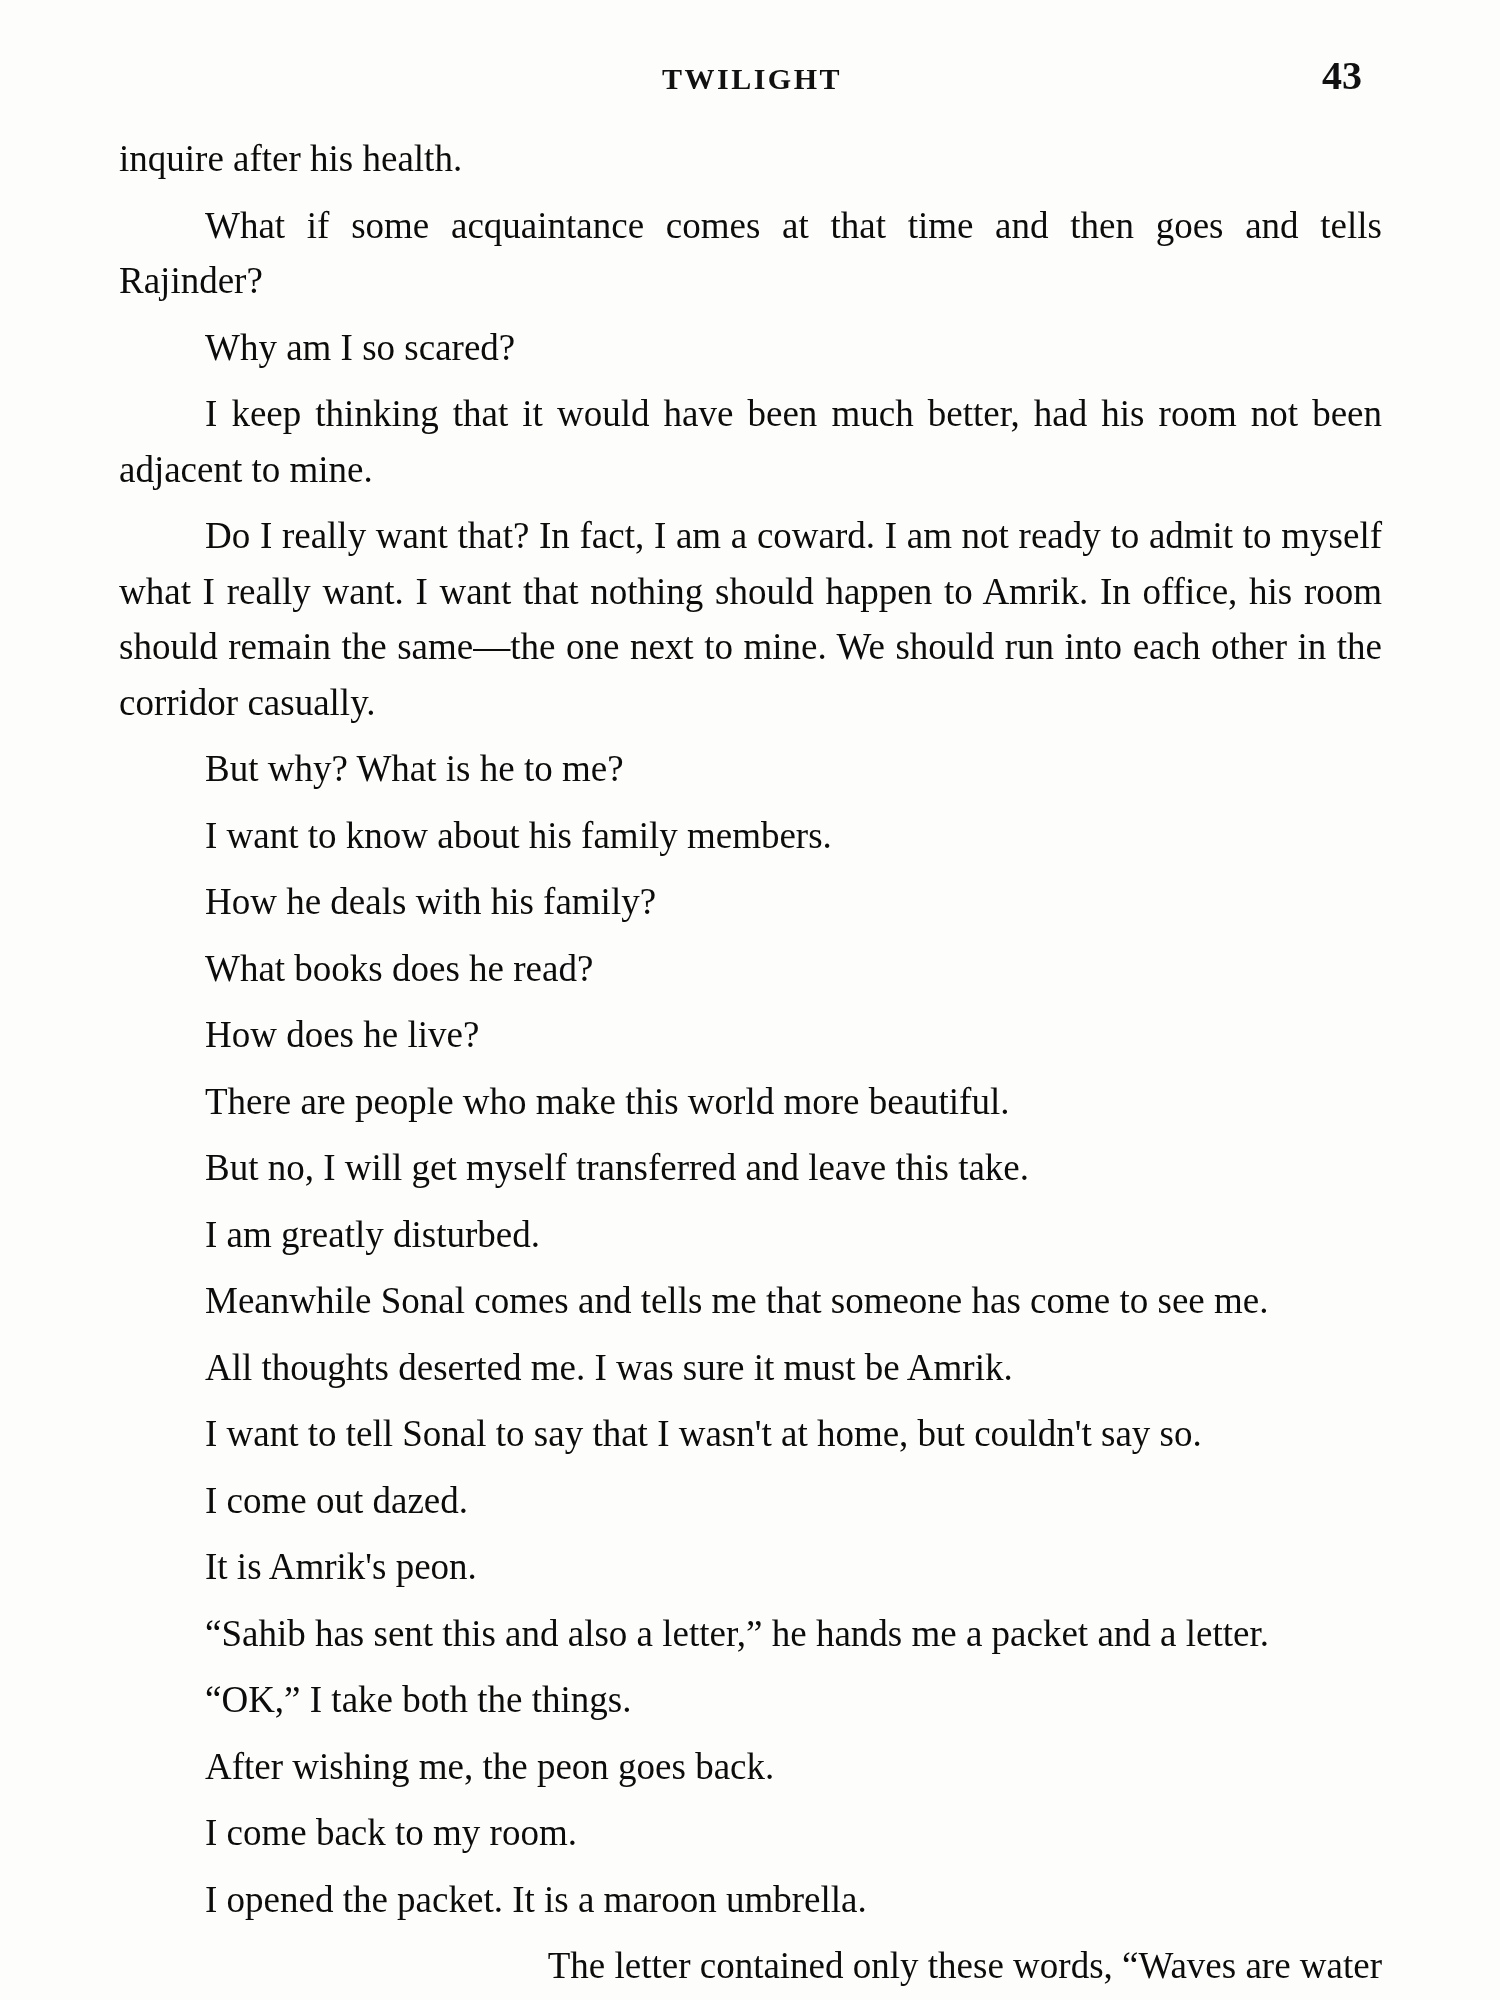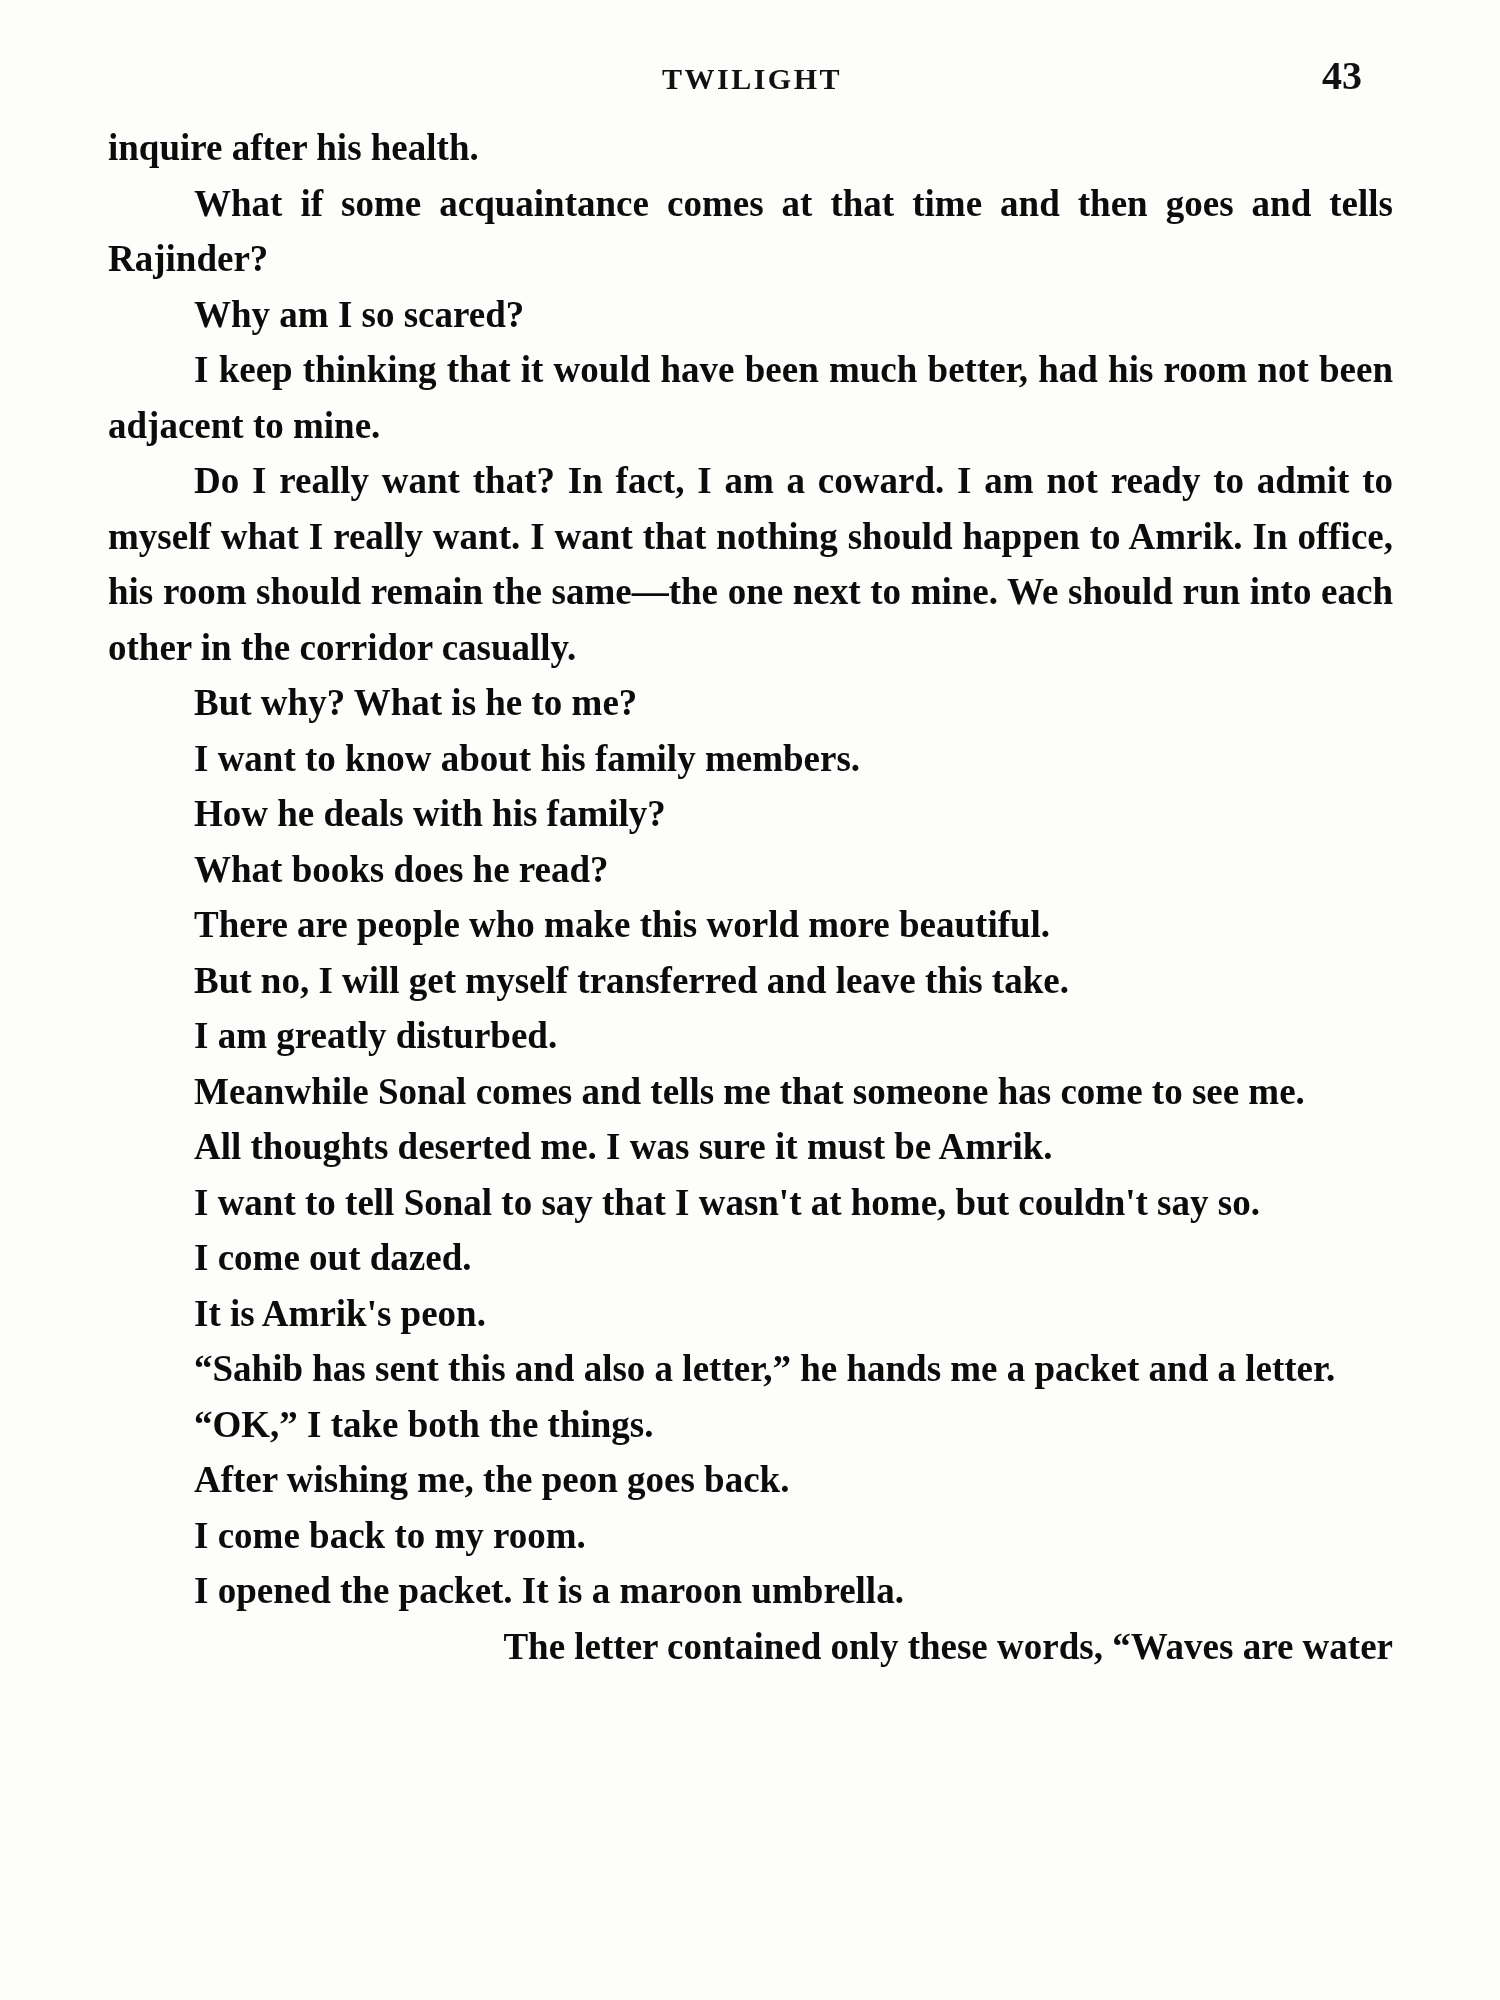--- a/index.html
+++ b/index.html
@@ -50,23 +50,22 @@
     font-family: "Liberation Serif", "DejaVu Serif", serif;
     font-size: 37px;
     line-height: 55.5px;
     color: #0c0c0c;
     text-align: justify;
     text-justify: inter-word;
     width: 1285px;
     -webkit-font-smoothing: antialiased;
   }
   .body-text p {
-    margin: 0;
+    margin: 11px;
     text-indent: 0;
-    font-weight: bold;
   }
   .body-text p.indent {
     text-indent: 86px;
   }
   .body-text p.last {
     text-align: right;
   }
 </style>
 </head>
 <body>
@@ -82,20 +81,21 @@
     <div class="body-text">
       <p>inquire after his health.</p>
       <p class="indent">What if some acquaintance comes at that time and then goes and tells Rajinder?</p>
       <p class="indent">Why am I so scared?</p>
       <p class="indent">I keep thinking that it would have been much better, had his room not been adjacent to mine.</p>
       <p class="indent">Do I really want that? In fact, I am a coward. I am not ready to admit to myself what I really want. I want that nothing should happen to Amrik. In office, his room should remain the same—the one next to mine. We should run into each other in the corridor casually.</p>
       <p class="indent">But why? What is he to me?</p>
       <p class="indent">I want to know about his family members.</p>
       <p class="indent">How he deals with his family?</p>
       <p class="indent">What books does he read?</p>
+      <p class="indent">How does he live?</p>
       <p class="indent">There are people who make this world more beautiful.</p>
       <p class="indent">But no, I will get myself transferred and leave this take.</p>
       <p class="indent">I am greatly disturbed.</p>
       <p class="indent">Meanwhile Sonal comes and tells me that someone has come to see me.</p>
       <p class="indent">All thoughts deserted me. I was sure it must be Amrik.</p>
       <p class="indent">I want to tell Sonal to say that I wasn't at home, but couldn't say so.</p>
       <p class="indent">I come out dazed.</p>
       <p class="indent">It is Amrik's peon.</p>
       <p class="indent">“Sahib has sent this and also a letter,” he hands me a packet and a letter.</p>
       <p class="indent">“OK,” I take both the things.</p>

